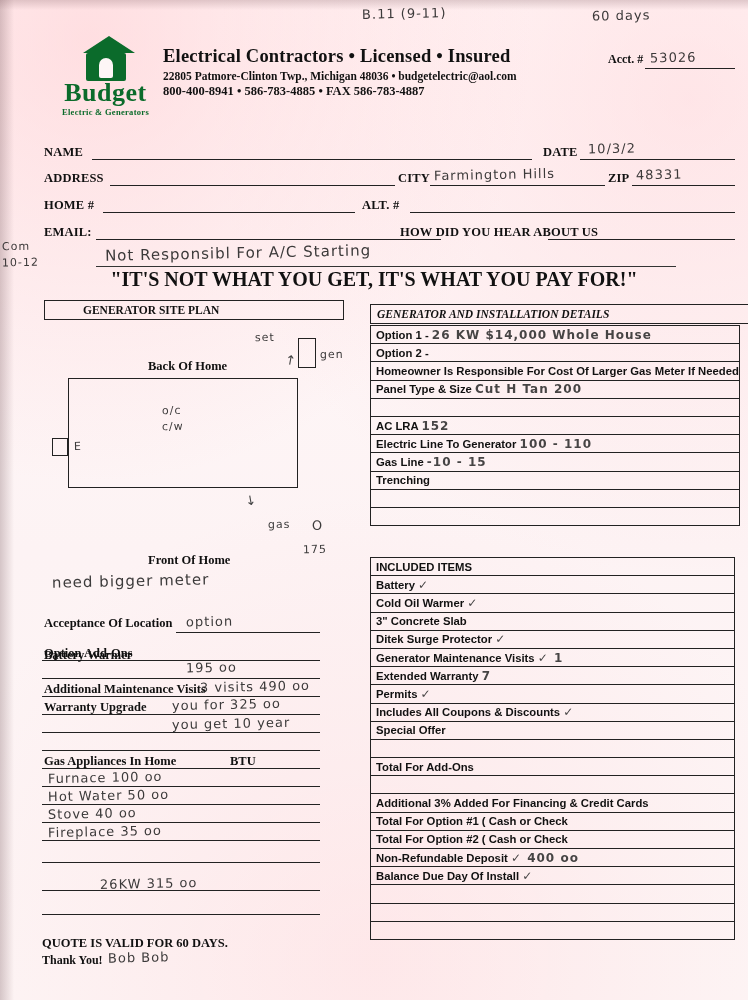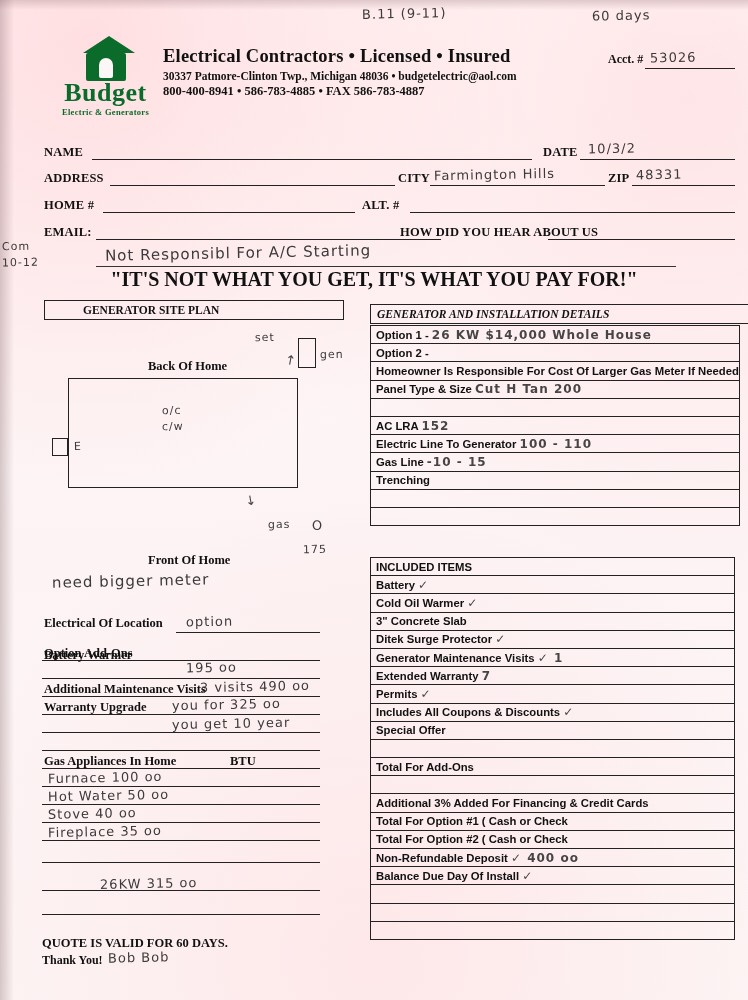--- a/index.html
+++ b/index.html
@@ -119,21 +119,21 @@
     <div class="house">
       <div class="roof"></div>
       <div class="body"></div>
     </div>
     <div class="word">Budget</div>
     <div class="sub">Electric &amp; Generators</div>
   </div>
 
   <div class="head-text">
     <div class="h1">Electrical Contractors • Licensed • Insured</div>
-    <div class="h2">30337 Patmore-Clinton Twp., Michigan 48036 • budgetelectric@aol.com</div>
+    <div class="h2">22805 Patmore-Clinton Twp., Michigan 48036 • budgetelectric@aol.com</div>
     <div class="h3">800-400-8941 • 586-783-4885 • FAX 586-783-4887</div>
   </div>
 
   <div class="acct">Acct. #</div>
   <div class="rule" style="left:645px; top:68px; width:90px;"></div>
   <div class="hw md dark" style="left:650px; top:50px;">53026</div>
 
   <div class="field-label" style="left:44px; top:145px;">NAME</div>
   <div class="rule" style="left:92px; top:159px; width:440px;"></div>
   <div class="hw md blue" style="left:100px; top:140px; font-size:12px; opacity:.45;"></div>
@@ -181,21 +181,21 @@
   <div class="hw sm dark" style="left:162px; top:420px;">c/w</div>
   <div class="hw sm dark" style="left:268px; top:518px;">gas</div>
   <div class="hw md dark" style="left:312px; top:518px;">O</div>
   <div class="hw sm dark" style="left:303px; top:543px;">175</div>
   <div class="hw sm dark" style="left:74px; top:440px;">E</div>
   <div class="arrow" style="left:285px; top:352px; transform:rotate(-35deg);">↗</div>
   <div class="arrow" style="left:245px; top:492px; transform:rotate(35deg);">↘</div>
 
   <div class="hw lg dark" style="left:52px; top:572px;">need bigger meter</div>
 
-  <div class="lbl-sm" style="left:44px; top:616px; font-family:'Liberation Serif',serif; font-size:12.5px;">Electrical Of Location</div>
+  <div class="lbl-sm" style="left:44px; top:616px; font-family:'Liberation Serif',serif; font-size:12.5px;">Acceptance Of Location</div>
   <div class="rule" style="left:176px; top:632px; width:144px;"></div>
   <div class="hw md dark" style="left:186px; top:614px;">option</div>
 
   <div class="lbl-sm" style="left:44px; top:646px; font-family:'Liberation Serif',serif; font-size:12.5px;">Option Add-Ons</div>
   <div class="rule" style="left:42px; top:660px; width:278px;"></div>
 
   <div class="lbl-sm" style="left:44px; top:648px; font-family:'Liberation Serif',serif; font-size:12.5px;">Battery Warmer</div>
   <div class="hw md dark" style="left:186px; top:660px;">195 oo</div>
   <div class="rule" style="left:42px; top:678px; width:278px;"></div>
 

